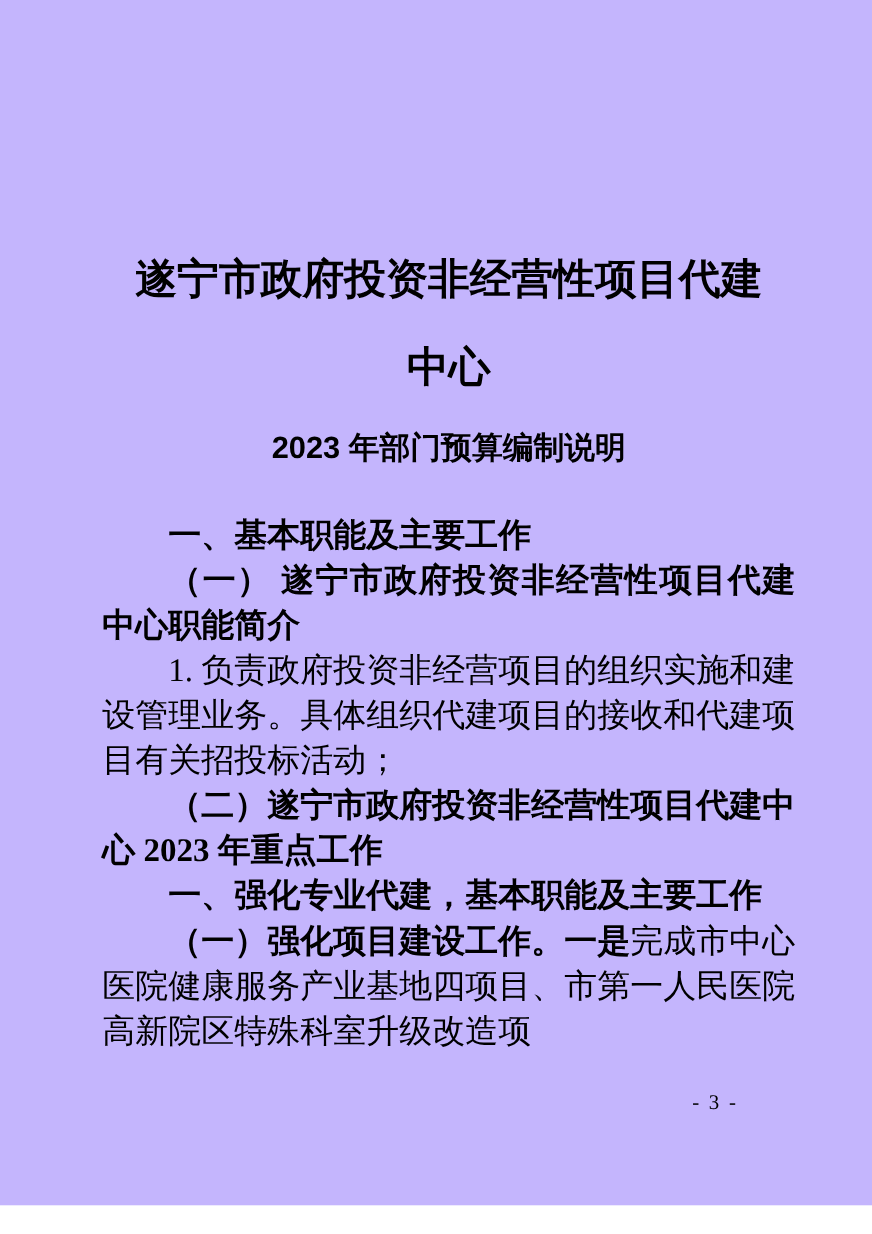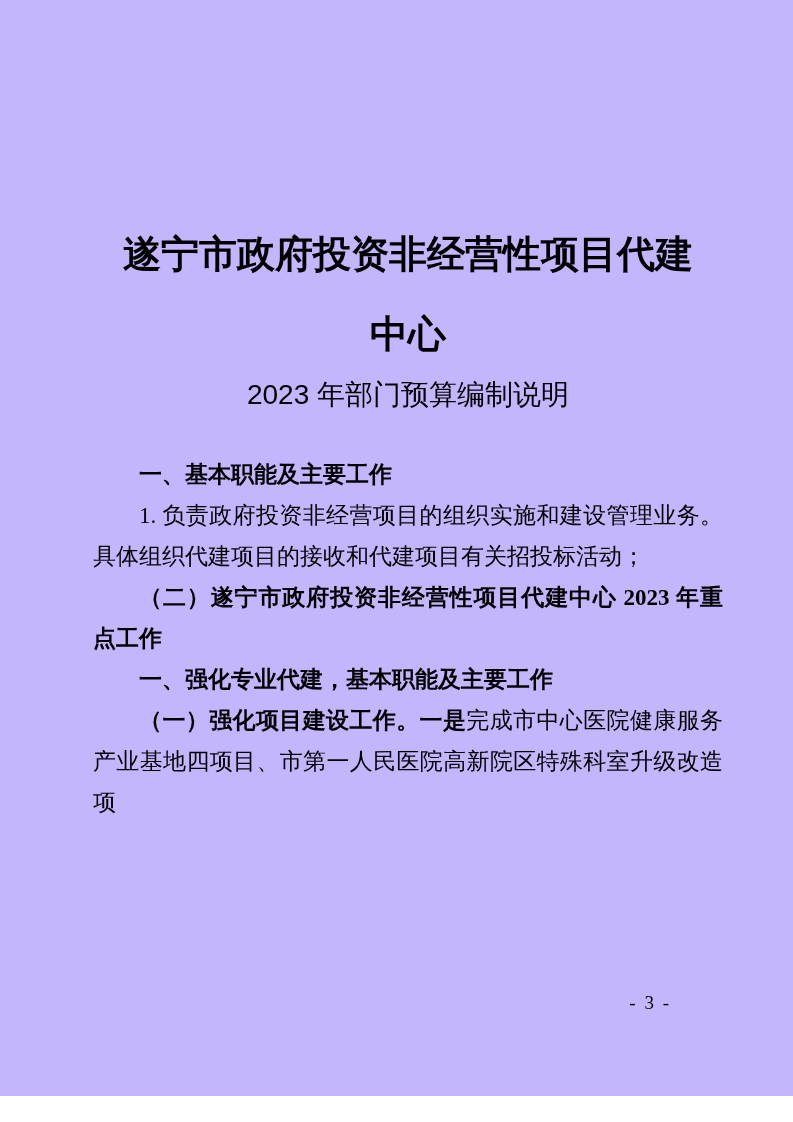--- a/index.html
+++ b/index.html
@@ -20,35 +20,35 @@
     text-align: center;
     font-family: "Liberation Sans", "DejaVu Sans", sans-serif;
     font-weight: bold;
     font-size: 38px;
     line-height: 80px;
   }
   .doc-title .title-line {
     display: block;
   }
   .doc-subtitle {
-    margin: 0 70px 0 93px;
+    margin: 12px 70px 0 93px;
     text-align: center;
     font-family: "Liberation Sans", "DejaVu Sans", sans-serif;
-    font-weight: normal;
+    font-weight: bold;
     font-size: 28px;
     line-height: 42px;
   }
   .doc-body {
     margin: 38px 70px 0 93px;
   }
   .doc-body p {
     margin: 0;
     text-indent: 2em;
     text-align: justify;
-    font-size: 23px;
+    font-size: 30px;
     line-height: 41px;
     word-break: break-all;
   }
   .body-text {
     font-family: "Liberation Serif", "DejaVu Serif", serif;
     font-weight: normal;
   }
   .hei {
     font-family: "Liberation Sans", "DejaVu Sans", sans-serif;
     font-weight: bold;
@@ -76,20 +76,21 @@
     <span class="title-line">遂宁市政府投资非经营性项目代建</span>
     <span class="title-line">中心</span>
   </h1>
 
   <h2 class="doc-subtitle">2023 年部门预算编制说明</h2>
 
   <div class="doc-body">
 
     <p class="hei">一、基本职能及主要工作</p>
 
+    <p class="kai">（一） 遂宁市政府投资非经营性项目代建中心职能简介</p>
 
     <p class="body-text">1. 负责政府投资非经营项目的组织实施和建设管理业务。具体组织代建项目的接收和代建项目有关招投标活动；</p>
 
 
 
     <p class="kai">（二）遂宁市政府投资非经营性项目代建中心 2023 年重点工作</p>
 
     <p class="hei">一、强化专业代建，基本职能及主要工作</p>
 
     <p class="body-text"><span class="kai">（一）强化项目建设工作。一是</span><span>完成市中心医院健康服务产业基地四项目、市第一人民医院高新院区特殊科室升级改造项</span></p>

